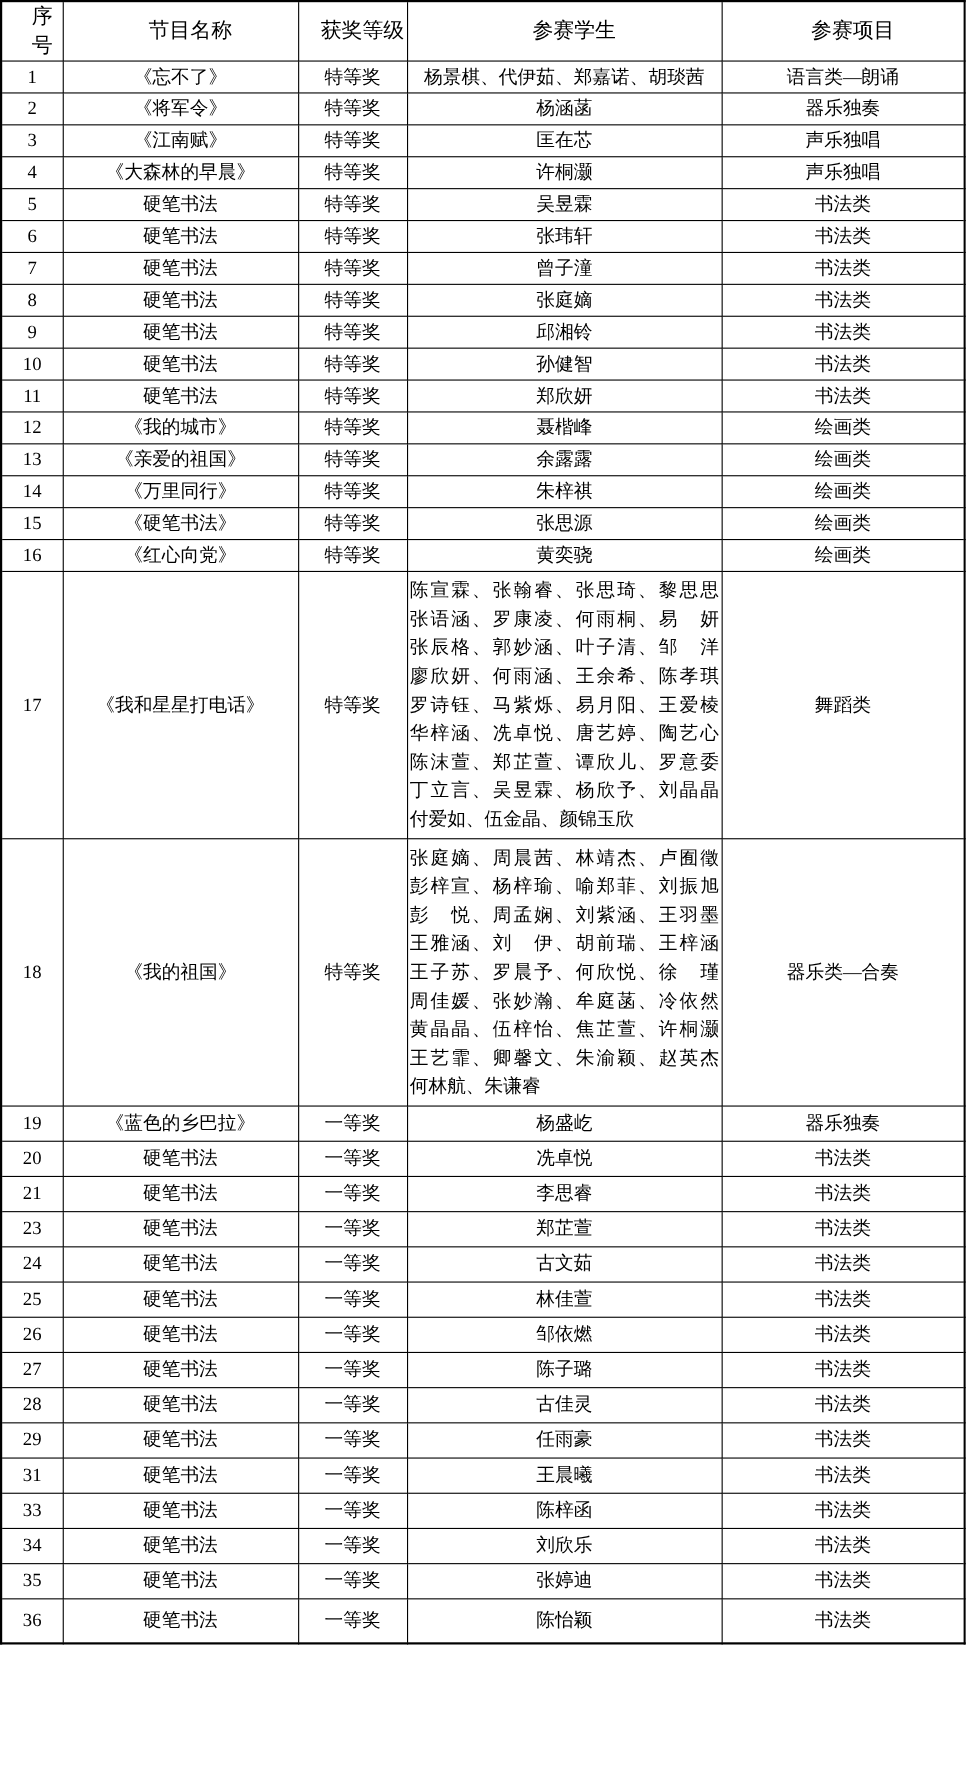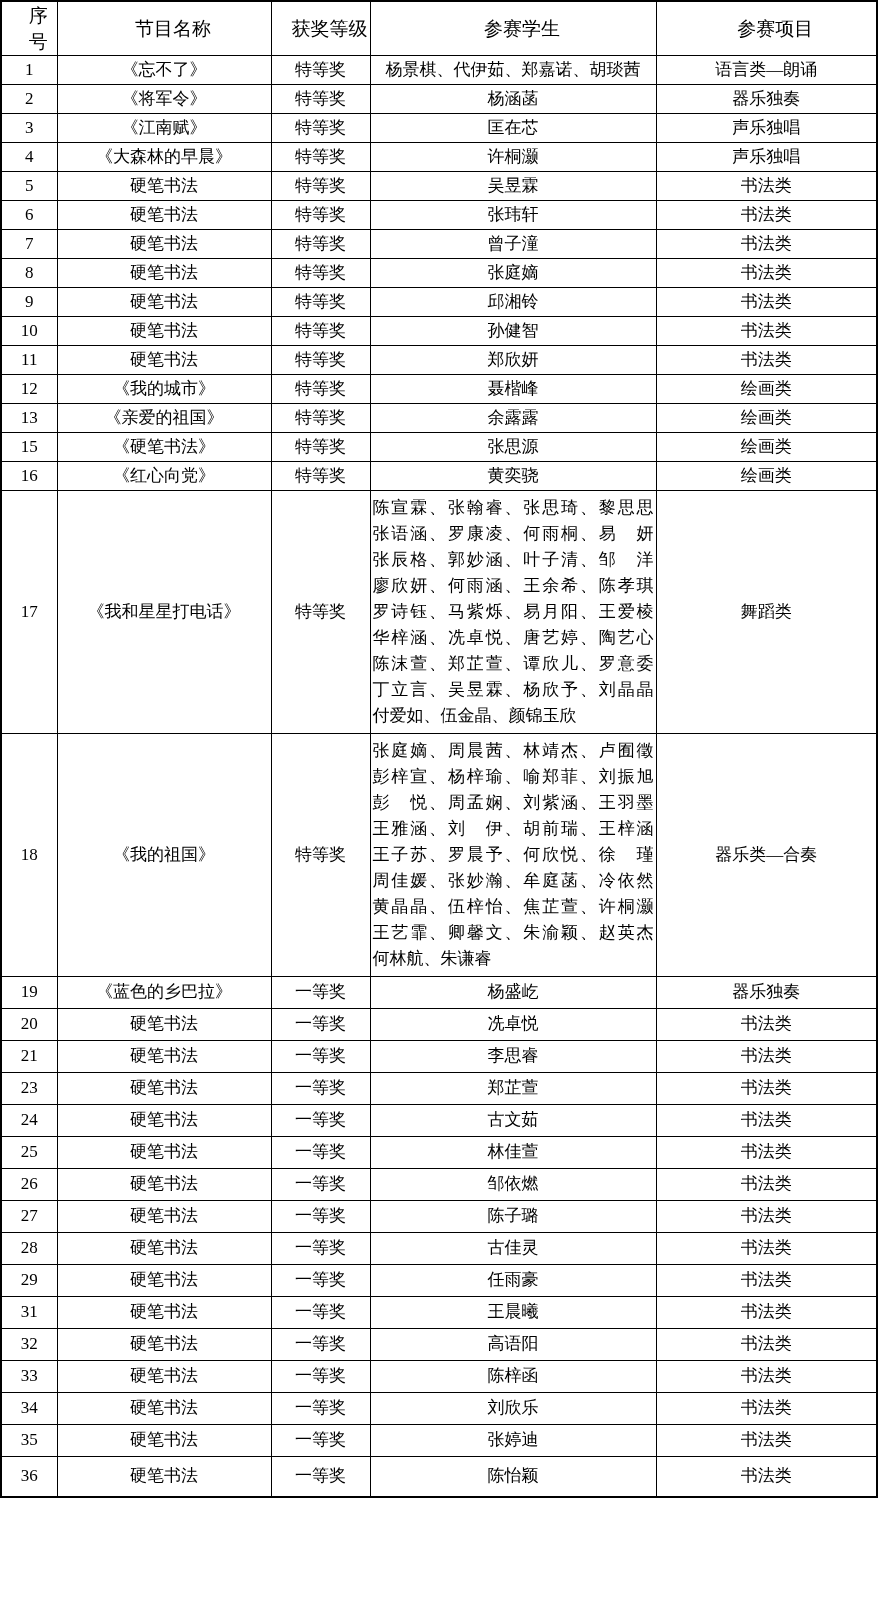--- a/index.html
+++ b/index.html
@@ -173,20 +173,27 @@
           <td>绘画类</td>
         </tr>
         <tr class="std-row">
           <td>13</td>
           <td>《亲爱的祖国》</td>
           <td>特等奖</td>
           <td>余露露</td>
           <td>绘画类</td>
         </tr>
         <tr class="std-row">
+          <td>14</td>
+          <td>《万里同行》</td>
+          <td>特等奖</td>
+          <td>朱梓祺</td>
+          <td>绘画类</td>
+        </tr>
+        <tr class="std-row">
           <td>15</td>
           <td>《硬笔书法》</td>
           <td>特等奖</td>
           <td>张思源</td>
           <td>绘画类</td>
         </tr>
         <tr class="std-row">
           <td>16</td>
           <td>《红心向党》</td>
           <td>特等奖</td>
@@ -298,27 +305,20 @@
           <td>书法类</td>
         </tr>
         <tr class="std-row" style="height: 32px;">
           <td>31</td>
           <td>硬笔书法</td>
           <td>一等奖</td>
           <td>王晨曦</td>
           <td>书法类</td>
         </tr>
         <tr class="std-row" style="height: 32px;">
-          <td>32</td>
-          <td>硬笔书法</td>
-          <td>一等奖</td>
-          <td>高语阳</td>
-          <td>书法类</td>
-        </tr>
-        <tr class="std-row" style="height: 32px;">
           <td>33</td>
           <td>硬笔书法</td>
           <td>一等奖</td>
           <td>陈梓函</td>
           <td>书法类</td>
         </tr>
         <tr class="std-row" style="height: 32px;">
           <td>34</td>
           <td>硬笔书法</td>
           <td>一等奖</td>

